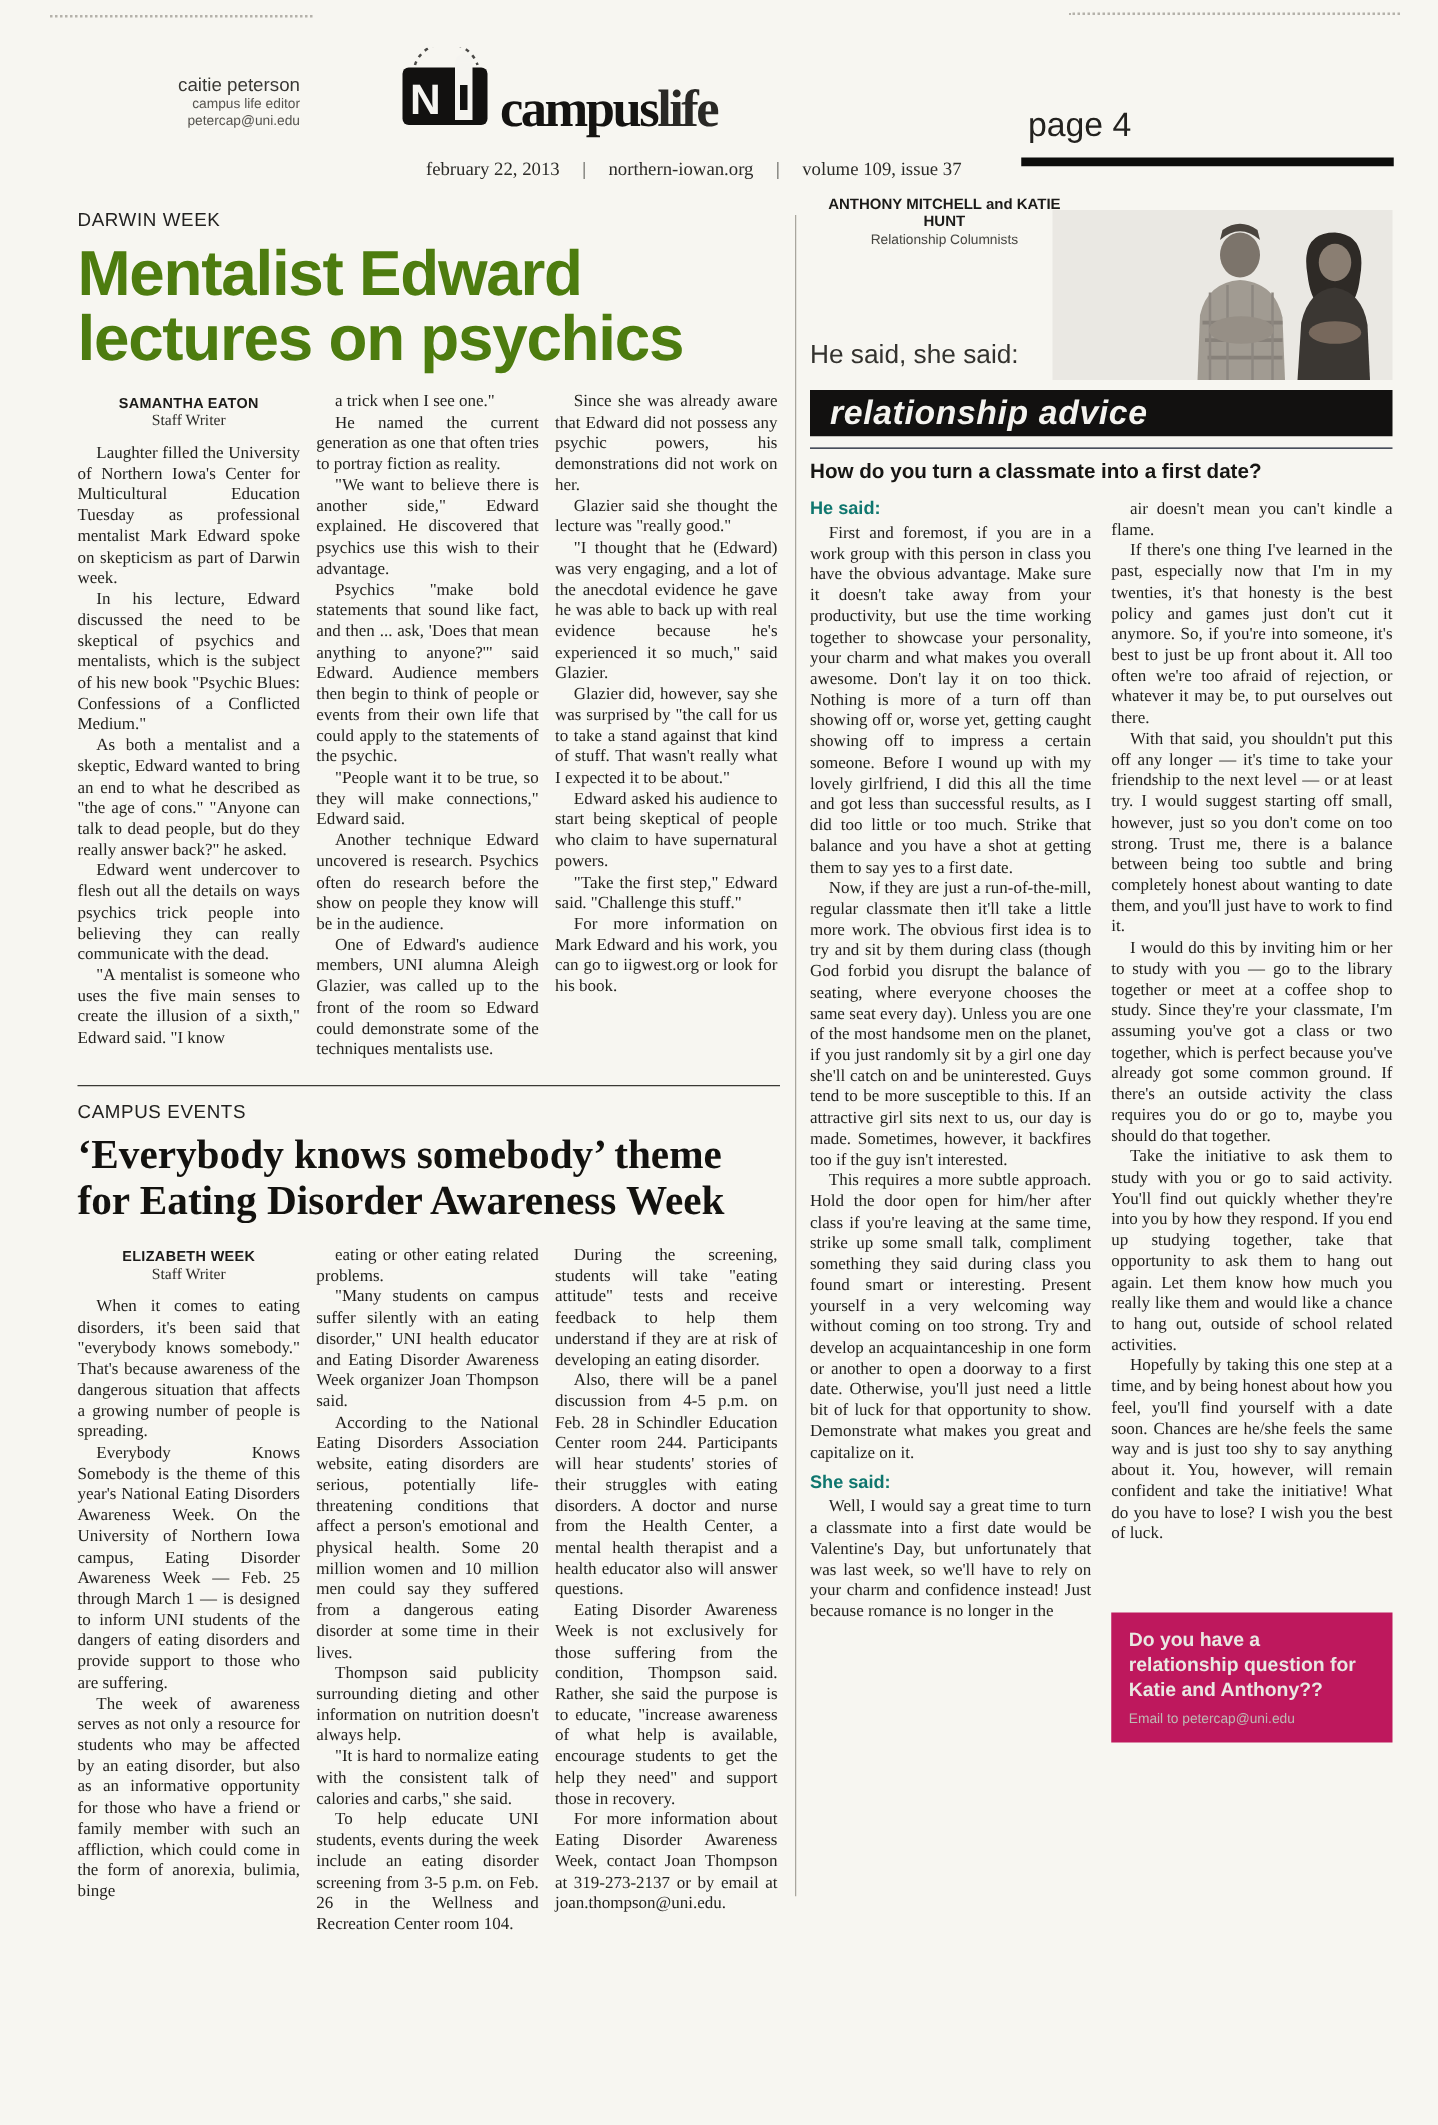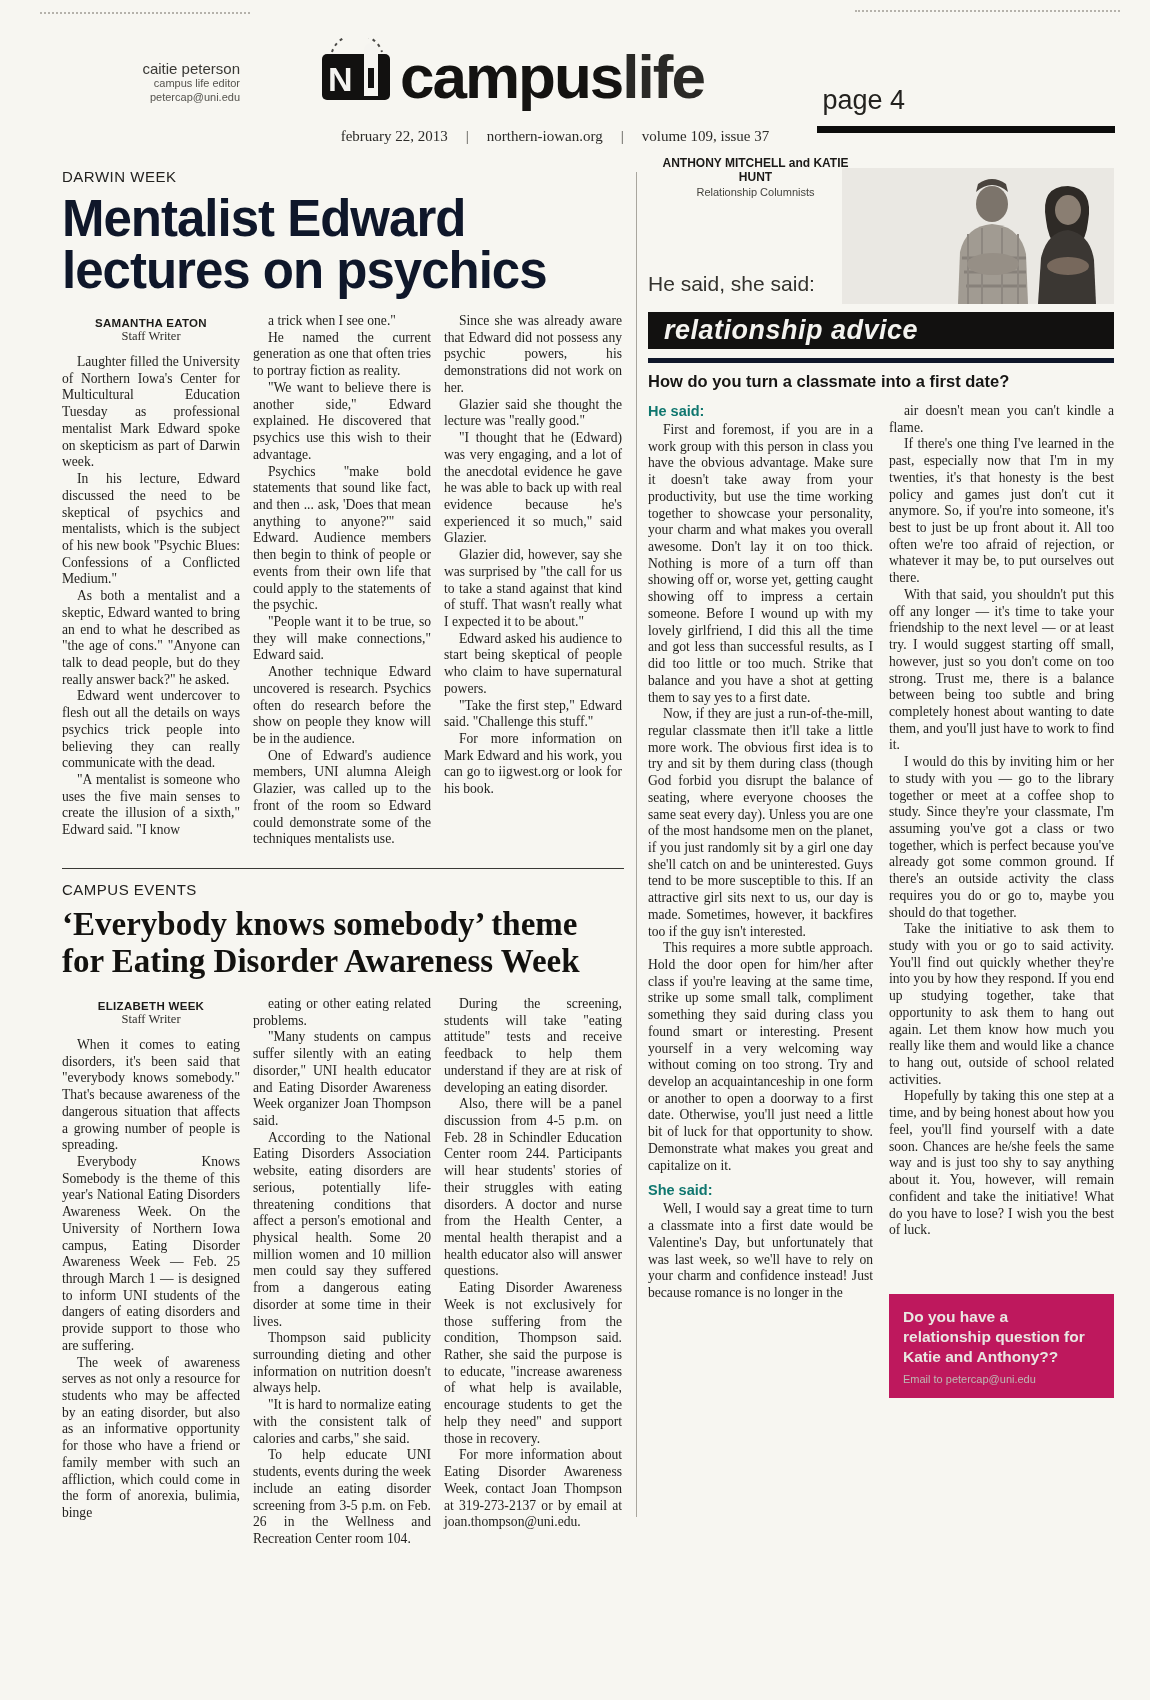--- a/index.html
+++ b/index.html
@@ -12,35 +12,35 @@
   .scan-dots{position:absolute;border-top:2px dotted #b5b2ab;height:0;}
   .scan-dots.left{top:12px;left:40px;width:210px;}
   .scan-dots.right{top:10px;right:30px;width:265px;}
 
   
   .masthead{position:absolute;top:30px;left:0;width:100%;height:130px;}
   .editor-block{position:absolute;left:70px;top:30px;width:170px;text-align:right;}
   .editor-name{font-family:"Liberation Sans",sans-serif;font-size:15px;color:#3a3935;}
   .editor-title,.editor-email{font-family:"Liberation Sans",sans-serif;font-size:11px;color:#55534e;line-height:1.25;}
   .brand{position:absolute;left:318px;top:8px;display:flex;align-items:flex-end;}
-  .brand-title{font-family:Liberation Sans, sans-serif;font-size:62px;letter-spacing:-2px;line-height:1;color:#141311;margin-left:6px;}
+  .brand-title{font-family:Liberation Serif, serif;font-size:42px;letter-spacing:-2px;line-height:1;color:#141311;margin-left:6px;}
   .brand-title .bold{font-weight:bold;}
   .brand-title .light{font-weight:bold;color:#2a2926;}
   .page-num{position:absolute;right:245px;top:55px;font-family:"Liberation Sans",sans-serif;font-size:27px;color:#23221f;}
   .page-rule{position:absolute;right:35px;top:96px;width:298px;height:7px;background:#0d0d0c;}
   .folio-line{position:absolute;left:255px;top:98px;width:600px;text-align:center;font-size:15px;color:#2c2b28;}
   .folio-line .sep{margin:0 18px;color:#4a4944;}
 
   
   .vert-rule{position:absolute;left:636px;top:172px;width:1px;height:1345px;background:#a9a69e;}
   .left-region{position:absolute;left:62px;top:168px;width:562px;}
   .right-region{position:absolute;left:648px;top:150px;width:466px;}
 
   .kicker{font-family:"Liberation Sans",sans-serif;font-size:15px;letter-spacing:.5px;color:#232220;margin:0 0 8px 0;}
-  h1.main-head{font-family:"Liberation Sans",sans-serif;font-weight:bold;font-size:51px;line-height:1.02;letter-spacing:-1px;color:#0f172a;margin:0;}
+  h1.main-head{font-family:"Liberation Sans",sans-serif;font-weight:bold;font-size:51px;line-height:1.02;letter-spacing:-1px;color:#4d7c0f;margin:0;}
   h2.serif-head{font-family:"Liberation Serif",serif;font-weight:bold;font-size:33px;line-height:1.12;color:#13120f;margin:0;}
 
   .cols3{display:flex;gap:13px;margin-top:16px;}
   .cols3 .col{width:178px;}
   .cols2{display:flex;gap:16px;margin-top:12px;}
   .cols2 .col{width:225px;}
 
   .byline{text-align:center;margin:4px 0 10px 0;}
   .byline .b-name{font-family:"Liberation Sans",sans-serif;font-weight:bold;font-size:11.5px;letter-spacing:.3px;color:#1c1b19;}
   .byline .b-title{font-size:12.5px;color:#2e2d2a;}
@@ -52,21 +52,21 @@
 
   
   .rel-header{position:relative;height:162px;}
   .columnists{position:absolute;left:0;top:6px;width:215px;text-align:center;}
   .columnists .c-names{font-family:"Liberation Sans",sans-serif;font-weight:bold;font-size:12px;color:#1b1a18;}
   .columnists .c-title{font-family:"Liberation Sans",sans-serif;font-size:11px;color:#45443f;margin-top:2px;}
   .photo-wrap{position:absolute;right:0;top:18px;width:272px;height:136px;background:#eceae5;overflow:hidden;}
   .he-she{position:absolute;left:0;top:122px;font-family:"Liberation Sans",sans-serif;font-size:21px;color:#33322e;}
   .rel-banner{background:#121110;height:37px;display:flex;align-items:center;padding-left:16px;}
   .rel-banner span{font-family:"Liberation Sans",sans-serif;font-weight:bold;font-style:italic;font-size:27px;color:#f4f3ef;letter-spacing:.5px;}
-  .rel-question{border-top:5px solid #0f172a;margin-top:9px;padding-top:9px;
+  .rel-question{border-top:1px solid #0f172a;margin-top:9px;padding-top:9px;
     font-family:"Liberation Sans",sans-serif;font-weight:bold;font-size:16.5px;color:#17161400;color:#171614;}
   .said-label{font-family:Liberation Sans, sans-serif;font-weight:bold;font-size:14.5px;margin:0 0 3px 0;color:#0f766e;}
   .said-label.later{margin-top:8px;}
   .promo-box{margin-top:55px;background:#be185d;padding:13px 14px;}
   .promo-box .q{font-family:"Liberation Sans",sans-serif;font-weight:bold;font-size:15.5px;line-height:1.28;color:#e9e7e2;}
   .promo-box .e{font-family:"Liberation Sans",sans-serif;font-size:11px;color:#bdbab3;margin-top:7px;}
 </style>
 </head>
 <body>
 

